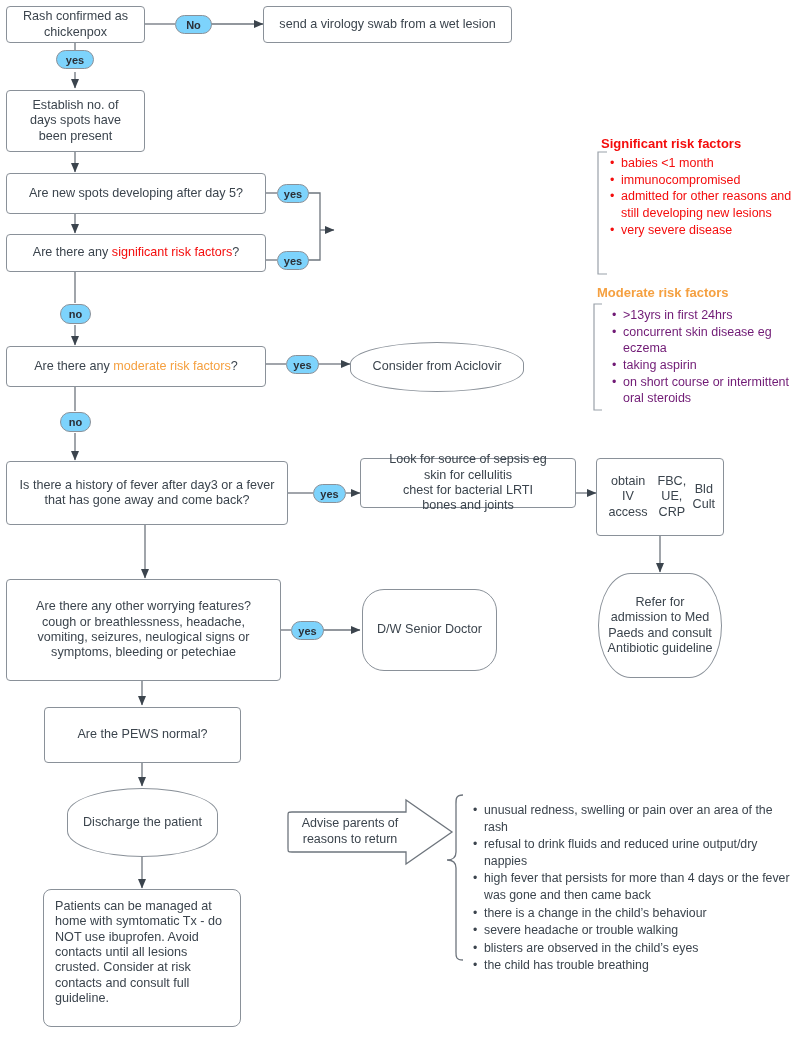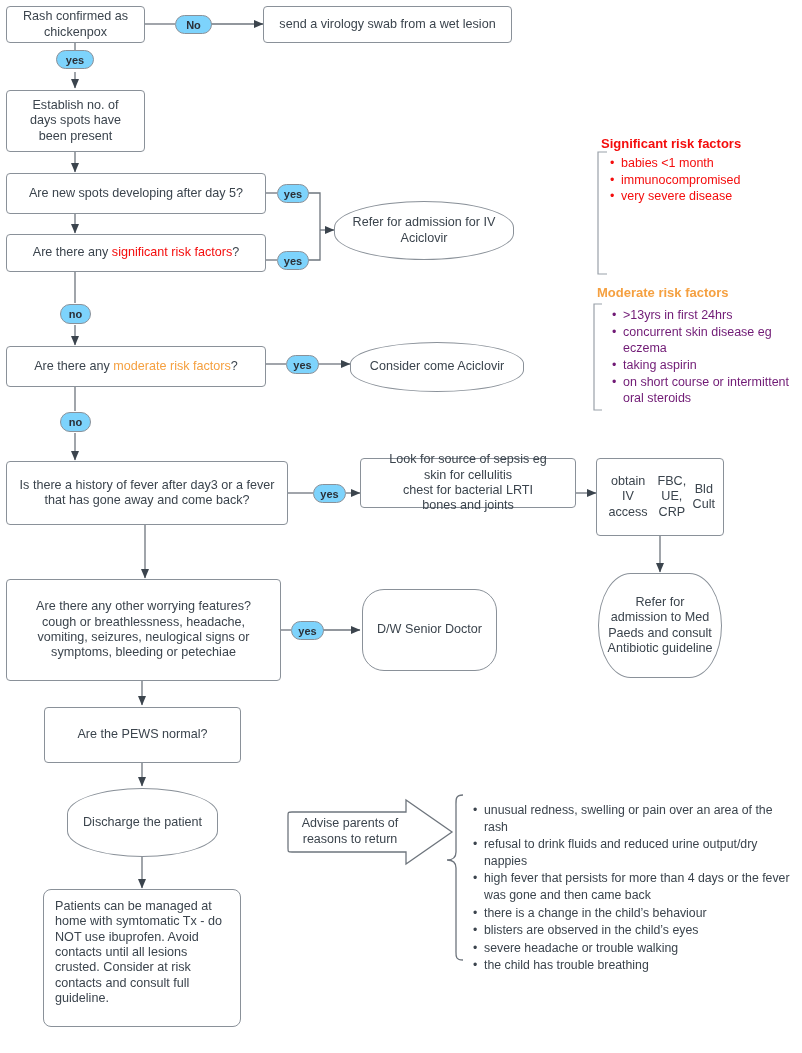--- a/index.html
+++ b/index.html
@@ -138,40 +138,37 @@
   <div class="node rect" style="left:6px;top:234px;width:260px;height:38px;font-size:12.6px;padding:0 10px;">
     <span>
       <span>Are there any </span><span style="color:#f40d0d">significant risk factors</span><span>?</span>
     </span>
   </div>
 
   <div class="lbl" style="left:277px;top:251px;width:32px;height:19px;">
     <span>yes</span>
   </div>
 
-  <div class="node pill-h" style="left:334px;top:201px;width:180px;height:59px;font-size:12.6px;padding:0 16px;">
-    <span>Refer for admission for IV Aciclovir</span>
-  </div>
 
   <div class="lbl" style="left:60px;top:304px;width:31px;height:20px;">
     <span>no</span>
   </div>
 
   <div class="node rect" style="left:6px;top:346px;width:260px;height:41px;font-size:12.6px;padding:0 10px;">
     <span>
       <span>Are there any </span><span style="color:#f5a040">moderate risk factors</span><span>?</span>
     </span>
   </div>
 
   <div class="lbl" style="left:286px;top:355px;width:33px;height:19px;">
     <span>yes</span>
   </div>
 
   <div class="node pill-h" style="left:350px;top:342px;width:174px;height:50px;font-size:12.6px;padding:0 16px;">
-    <span>Consider come Aciclovir</span>
+    <span>Consider from Aciclovir</span>
   </div>
 
   <div class="lbl" style="left:60px;top:412px;width:31px;height:20px;">
     <span>no</span>
   </div>
 
   <div class="node rect" style="left:6px;top:461px;width:282px;height:64px;font-size:12.6px;padding:0 10px;">
     <span>Is there a history of fever after day3 or a fever that has gone away and come back?</span>
   </div>
 
@@ -229,35 +226,36 @@
 
   <div class="arrow-cal" style="left:294px;top:812px;width:112px;height:40px;">
     <span>Advise parents of reasons to return</span>
   </div>
 
   <div class="rf-head" style="left:601px;top:136px;color:#f40d0d;">Significant risk factors</div>
 
   <div class="rf-list" style="left:610px;top:155px;width:182px;color:#f40d0d;">
     <div>babies &lt;1 month</div>
     <div>immunocompromised</div>
+    <div>admitted for other reasons and still developing new lesions</div>
     <div>very severe disease</div>
   </div>
 
   <div class="rf-head" style="left:597px;top:285px;color:#f5a040;">Moderate risk factors</div>
 
   <div class="rf-list" style="left:612px;top:307px;width:186px;color:#701a75;">
     <div>&gt;13yrs in first 24hrs</div>
     <div>concurrent skin disease eg eczema</div>
     <div>taking aspirin</div>
     <div>on short course or intermittent oral steroids</div>
   </div>
 
   <div class="ret-list" style="left:473px;top:802px;">
     <div>unusual redness, swelling or pain over an area of the rash</div>
     <div>refusal to drink fluids and reduced urine output/dry nappies</div>
     <div>high fever that persists for more than 4 days or the fever was gone and then came back</div>
     <div>there is a change in the child’s behaviour</div>
+    <div>severe headache or trouble walking</div>
     <div>blisters are observed in the child’s eyes</div>
-    <div>severe headache or trouble walking</div>
     <div>the child has trouble breathing</div>
   </div>
 
 </div>
 
 </body></html>

